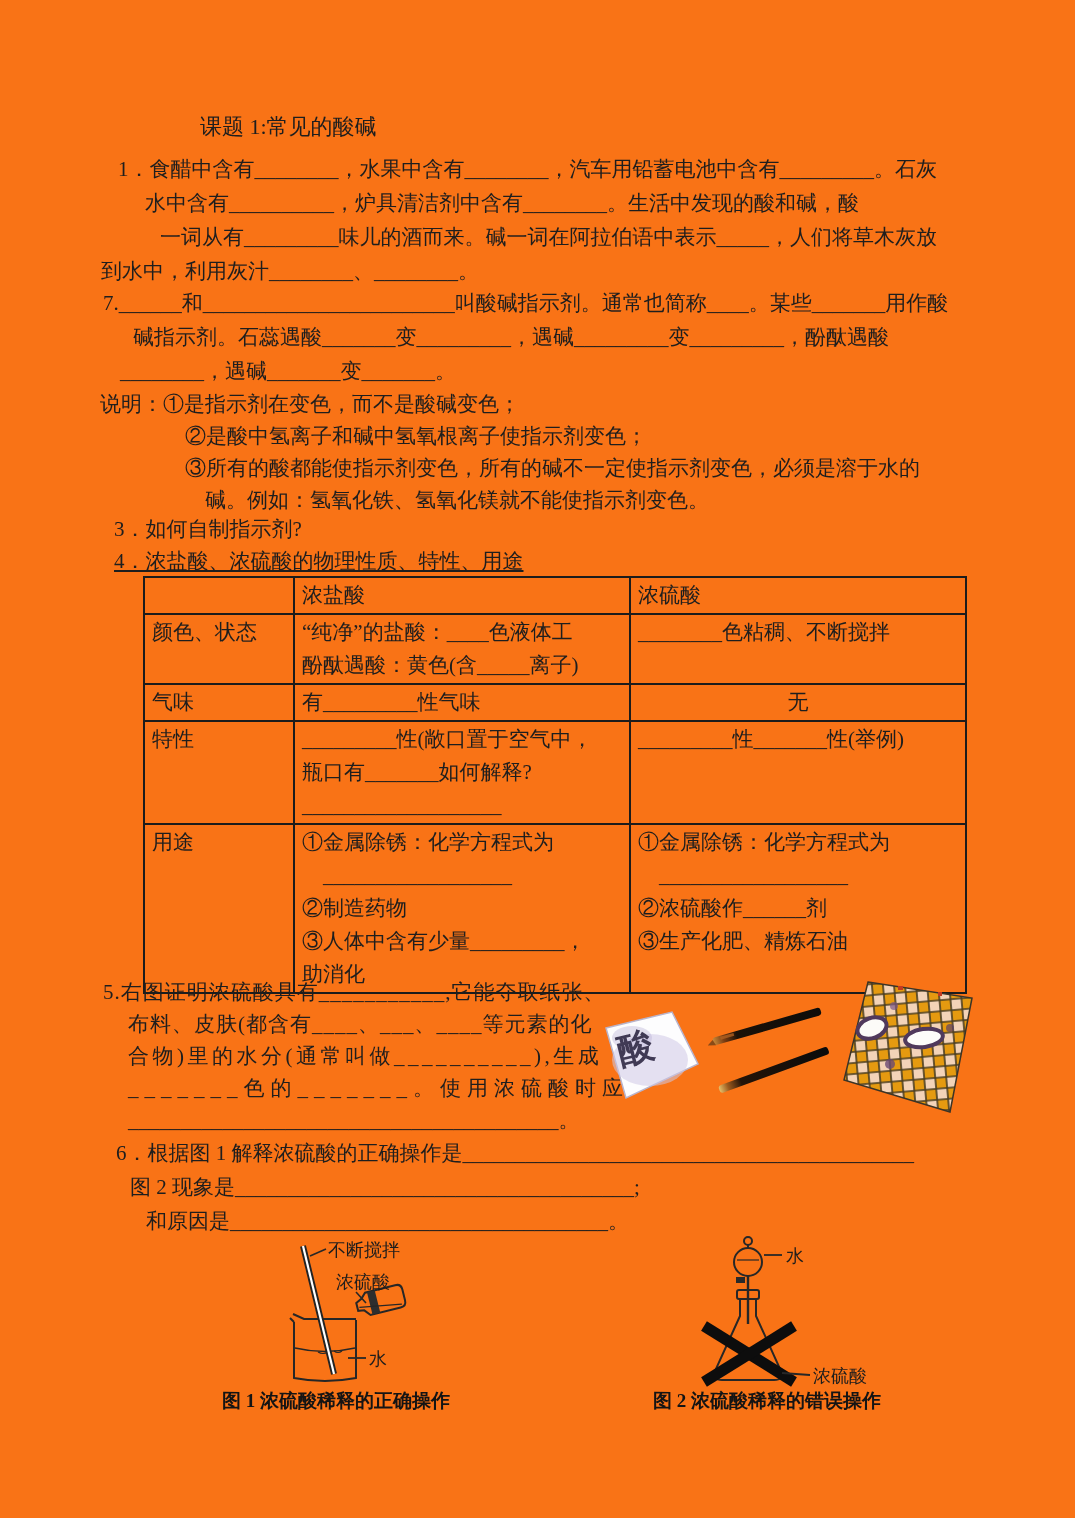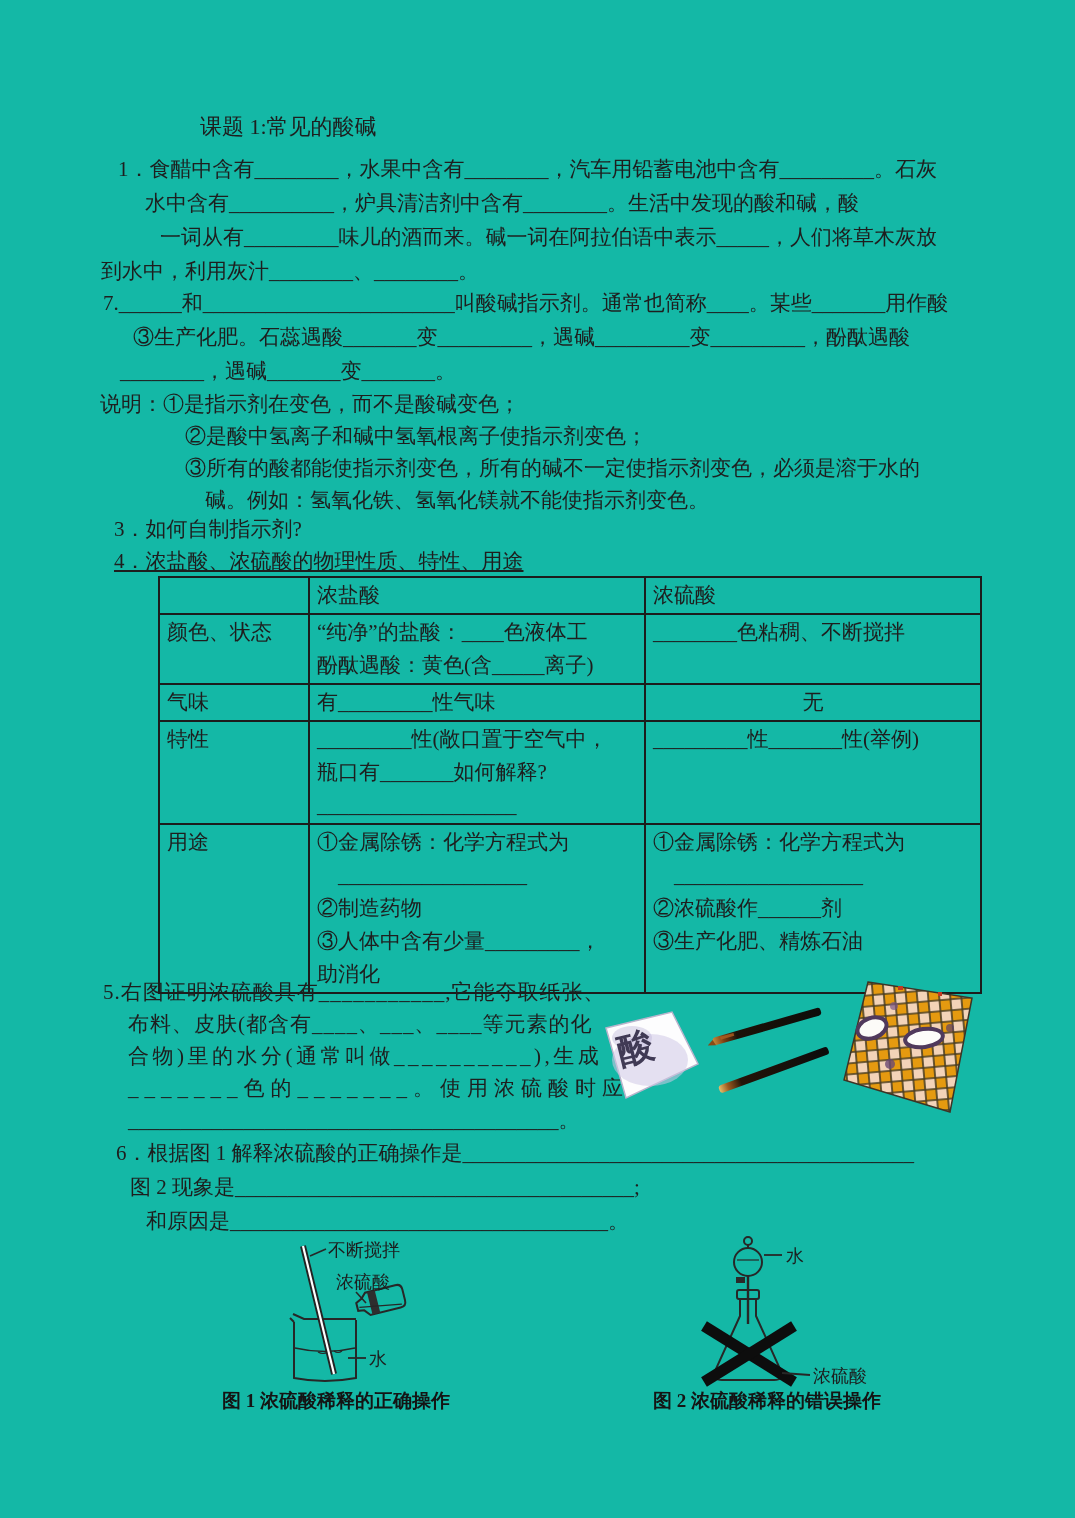--- a/index.html
+++ b/index.html
@@ -1,33 +1,33 @@
 <!DOCTYPE html>
 <html><head>
 <meta charset="utf-8">
 <style>
   html,body{margin:0;padding:0;background:#888;}
   .page{
-    position:relative;width:1075px;height:1518px;background:#14b8a6;
+    position:relative;width:1075px;height:1518px;background:#f97316;
     margin:0 auto;overflow:hidden;
     font-family:"Liberation Serif","DejaVu Serif",serif;
     color:#1e1e1e;font-size:21px;
   }
   .blk{position:absolute;}
   .ln{white-space:nowrap;line-height:33px;}
   .title{position:absolute;left:200px;top:112px;font-size:22px;}
   .q1{left:101px;top:152px;} .q1 .ln{line-height:34px;}
   .q2{left:103px;top:286px;} .q2 .ln{line-height:34px;}
   .note{left:100px;top:390px;font-family:Liberation Mono, monospace;} .note .ln{line-height:32px;}
   .q3{left:114px;top:513px;}
   .q4{left:114px;top:545px;text-decoration:underline;}
   .q5{left:103px;top:976px;} .q5 .ln{line-height:32px;}
   .q6{left:116px;top:1136px;} .q6 .ln{line-height:34px;}
   table.ptable{
-    position:absolute;left:158px;top:576px;width:822px;
+    position:absolute;left:143px;top:576px;width:822px;
     border-collapse:collapse;table-layout:fixed;
     font-size:21px;
   }
   table.ptable td{
     border:2px solid #1c1c1c;vertical-align:top;
     padding:1px 7px;white-space:pre-line;line-height:33px;overflow:hidden;
   }
   tr.r-head td{height:29px;}
   tr.r-color td{height:66px;}
   tr.r-odor td{height:33px;}
@@ -49,21 +49,21 @@
 
   <div class="blk q1">
     <div class="ln" style="margin-left:17px">1．食醋中含有________，水果中含有________，汽车用铅蓄电池中含有_________。石灰</div>
     <div class="ln" style="margin-left:44px">水中含有__________，炉具清洁剂中含有________。生活中发现的酸和碱，酸</div>
     <div class="ln" style="margin-left:59px">一词从有_________味儿的酒而来。碱一词在阿拉伯语中表示_____，人们将草木灰放</div>
     <div class="ln" style="margin-left:0px">到水中，利用灰汁________、________。</div>
   </div>
 
   <div class="blk q2">
     <div class="ln" style="margin-left:0px">7.______和________________________叫酸碱指示剂。通常也简称____。某些_______用作酸</div>
-    <div class="ln" style="margin-left:30px">③生产化肥。石蕊遇酸_______变_________，遇碱_________变_________，酚酞遇酸</div>
+    <div class="ln" style="margin-left:30px">碱指示剂。石蕊遇酸_______变_________，遇碱_________变_________，酚酞遇酸</div>
     <div class="ln" style="margin-left:17px">________，遇碱_______变_______。</div>
   </div>
 
   <div class="blk note">
     <div class="ln" style="margin-left:0px">说明：①是指示剂在变色，而不是酸碱变色；</div>
     <div class="ln" style="margin-left:85px">②是酸中氢离子和碱中氢氧根离子使指示剂变色；</div>
     <div class="ln" style="margin-left:85px">③所有的酸都能使指示剂变色，所有的碱不一定使指示剂变色，必须是溶于水的</div>
     <div class="ln" style="margin-left:105px">碱。例如：氢氧化铁、氢氧化镁就不能使指示剂变色。</div>
   </div>
 

